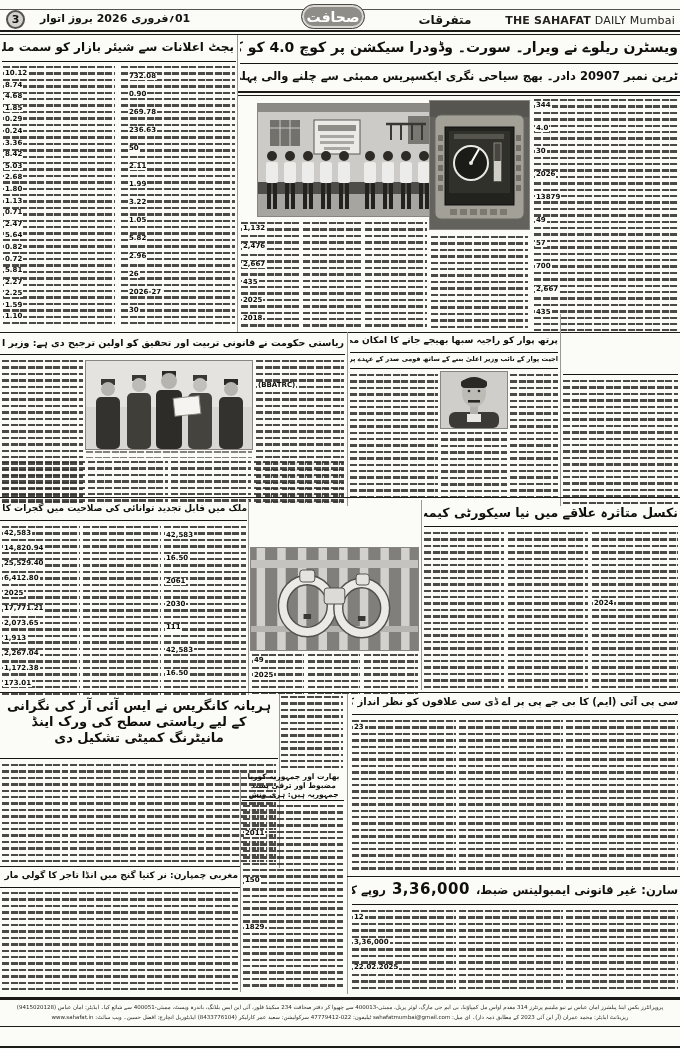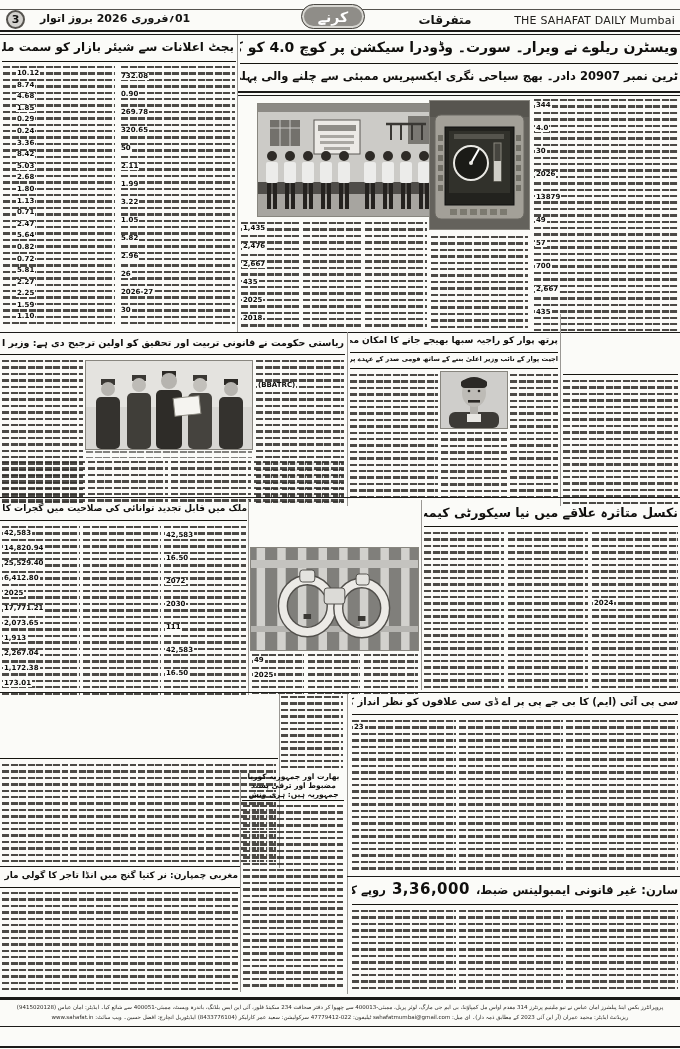--- a/index.html
+++ b/index.html
@@ -18,35 +18,35 @@
   .greek.light{opacity:.6}
   .numcol{position:absolute;direction:ltr;text-align:left;z-index:3}
   .numcol span{display:block;width:max-content;font-size:7px;font-weight:bold;line-height:7px;background:#fbfbf8;padding:0 1px;margin-bottom:var(--gap,4px);color:#0e0d0b}
   .photo{position:absolute;overflow:hidden;background:#c7c6c2;outline:1px solid #88867f}
   .photo svg{display:block}
   .ul{position:absolute;height:1px;background:#16150f}
   .badge{position:absolute;display:flex;align-items:center;justify-content:center;background:#8f8d88;border:1px solid #4c4a45;border-radius:13px;box-shadow:0 0 0 2px #d8d7d2 inset;color:#fff;font-weight:bold}
   .circ{position:absolute;display:flex;align-items:center;justify-content:center;border-radius:50%;background:#d3d2ce;border:2px solid #55534e;font-weight:bold}
   .mast{position:absolute;font-weight:bold;direction:rtl}
   .papertitle{position:absolute;direction:ltr;text-align:right;font-size:11px;letter-spacing:.2px;color:#23221f}
-  .papertitle b{font-weight:normal}
+  .papertitle b{font-weight:bold}
   .bignum{font-size:15px;letter-spacing:.5px;direction:ltr;display:inline-block;padding:0 2px}
 </style>
 </head>
 <body>
 
 <div id="page">
 
   <div class="rule" style="left:0;top:9px;width:680px;height:1px;background:#55534e"></div>
   <div class="circ" style="left:6px;top:10px;width:19px;height:19px;font-size:11px">
       <span>3</span>
     </div>
   <div class="mast rtl" style="left:40px;top:12px;width:180px;font-size:11px;text-align:left">01؍فروری 2026 بروز اتوار</div>
   <div class="badge" style="left:301px;top:4px;width:64px;height:25px;font-size:14px">
-      <span>کرنے</span>
+      <span>صحافت</span>
     </div>
   <div class="mast" style="left:415px;top:13px;width:60px;font-size:12px;text-align:center">متفرقات</div>
   <div class="papertitle" style="left:495px;top:14px;width:180px"><b>THE SAHAFAT</b><span> DAILY Mumbai</span></div>
   <div class="rule" style="left:0;top:30px;width:680px;height:2px"></div>
   <div class="rule" style="left:0;top:34px;width:680px;height:1px"></div>
 
   <div class="hl fit" style="left:240px;top:39px;width:438px;font-size:14px">ویسٹرن ریلوے نے ویرار۔ سورت۔ وڈودرا سیکشن پر کوچ 4.0 کو کمیشن کیا</div>
   <div class="ul" style="left:240px;top:63px;width:438px"></div>
   <div class="hl fit" style="left:240px;top:69px;width:438px;font-size:11.5px">ٹرین نمبر 20907 دادر۔ بھج سیاحی نگری ایکسپریس ممبئی سے چلنے والی پہلی کوچ سے لیس ٹرین بنی</div>
   <div class="rule" style="left:238px;top:91px;width:442px;height:2px"></div>
@@ -185,34 +185,34 @@
       </g>
     </svg>
   </div>
 
   <div class="greek" style="left:431px;top:236px;width:97px;height:95px"></div>
 
   <div class="greek" style="left:241px;top:222px;width:58px;height:109px"></div>
   <div class="greek" style="left:303px;top:222px;width:58px;height:109px"></div>
   <div class="greek" style="left:365px;top:222px;width:62px;height:109px"></div>
   <div class="numcol" style="left:242px;top:225px;--gap:11px">
-      <span>1,435</span>
+      <span>1,132</span>
       <span>2,476</span>
       <span>2,667</span>
       <span>435</span>
       <span>2025</span>
       <span>2018</span>
     </div>
 
   <div class="vrule" style="left:237px;top:35px;height:297px"></div>
   <div class="hl fit" style="left:2px;top:40px;width:232px;font-size:12px">بجٹ اعلانات سے شیئر بازار کو سمت ملے گی</div>
   <div class="ul" style="left:2px;top:61px;width:234px"></div>
   <div class="greek" style="left:3px;top:66px;width:112px;height:262px"></div>
   <div class="greek" style="left:121px;top:66px;width:114px;height:262px"></div>
-  <div class="numcol" style="left:16px;top:70px;--gap:4.6px">
+  <div class="numcol" style="left:4px;top:70px;--gap:4.6px">
       <span>10.12</span>
       <span>8.74</span>
       <span>4.68</span>
       <span>1.85</span>
       <span>0.29</span>
       <span>0.24</span>
       <span>3.36</span>
       <span>8.42</span>
       <span>5.03</span>
       <span>2.68</span>
@@ -222,25 +222,25 @@
       <span>2.47</span>
       <span>5.64</span>
       <span>0.82</span>
       <span>0.72</span>
       <span>5.81</span>
       <span>2.27</span>
       <span>2.25</span>
       <span>1.59</span>
       <span>1.10</span>
     </div>
-  <div class="numcol" style="left:120px;top:73px;--gap:11px">
+  <div class="numcol" style="left:128px;top:73px;--gap:11px">
       <span>732.08</span>
       <span>0.90</span>
       <span>269.78</span>
-      <span>320.65</span>
+      <span>236.63</span>
       <span>50</span>
       <span>2.11</span>
       <span>1.99</span>
       <span>3.22</span>
       <span>1.05</span>
       <span>5.82</span>
       <span>2.96</span>
       <span>26</span>
       <span>2026-27</span>
       <span>30</span>
@@ -338,21 +338,21 @@
       <span>17,771.21</span>
       <span>2,073.65</span>
       <span>1,913</span>
       <span>2,267.04</span>
       <span>1,172.38</span>
       <span>173.01</span>
     </div>
   <div class="numcol" style="left:165px;top:532px;--gap:16px">
       <span>42,583</span>
       <span>16.50</span>
-      <span>2072</span>
+      <span>2061</span>
       <span>2030</span>
       <span>111</span>
       <span>42,583</span>
       <span>16.50</span>
     </div>
 
   <div class="vrule" style="left:248px;top:500px;height:195px"></div>
   <div class="photo" style="left:251px;top:548px;width:167px;height:102px">
     <svg viewBox="0 0 178 102" width="167" height="102" preserveAspectRatio="none">
       <rect width="178" height="102" fill="#807f7b"></rect>
@@ -392,31 +392,37 @@
   <div class="ul" style="left:424px;top:526px;width:254px"></div>
   <div class="greek" style="left:424px;top:532px;width:80px;height:156px"></div>
   <div class="greek" style="left:508px;top:532px;width:80px;height:156px"></div>
   <div class="greek" style="left:592px;top:532px;width:86px;height:156px"></div>
   <div class="numcol" style="left:593px;top:600px;--gap:6px">
       <span>2024</span>
     </div>
 
   <div class="rule" style="left:0;top:692px;width:680px;height:1px"></div>
 
+  <div class="hl" style="left:2px;top:698px;width:274px;font-size:13px">ہریانہ کانگریس نے ایس آئی آر کی نگرانی کے لیے ریاستی سطح کی ورک اینڈ مانیٹرنگ کمیٹی تشکیل دی</div>
   <div class="ul" style="left:0;top:758px;width:278px"></div>
   <div class="greek" style="left:2px;top:764px;width:66px;height:98px"></div>
   <div class="greek" style="left:70px;top:764px;width:66px;height:98px"></div>
   <div class="greek" style="left:138px;top:764px;width:66px;height:98px"></div>
   <div class="greek" style="left:206px;top:764px;width:70px;height:98px"></div>
 
   <div class="vrule" style="left:279px;top:694px;height:174px"></div>
   <div class="greek" style="left:281px;top:696px;width:62px;height:72px"></div>
   <div class="hl" style="left:243px;top:772px;width:101px;font-size:7.5px">بھارت اور جمہوریہ کوریا مضبوط اور ترقی پسند جمہوریہ ہیں: ہری ونش</div>
   <div class="ul" style="left:242px;top:800px;width:102px"></div>
   <div class="greek" style="left:243px;top:805px;width:100px;height:185px"></div>
+  <div class="numcol" style="left:244px;top:830px;--gap:40px">
+      <span>2011</span>
+      <span>150</span>
+      <span>1829</span>
+    </div>
 
   <div class="vrule" style="left:347px;top:694px;height:300px"></div>
   <div class="hl fit" style="left:352px;top:696px;width:326px;font-size:10px">سی پی آئی (ایم) کا بی جے پی پر اے ڈی سی علاقوں کو نظر انداز کرنے کا الزام</div>
   <div class="ul" style="left:352px;top:714px;width:326px"></div>
   <div class="greek" style="left:352px;top:720px;width:104px;height:152px"></div>
   <div class="greek" style="left:459px;top:720px;width:104px;height:152px"></div>
   <div class="greek" style="left:566px;top:720px;width:112px;height:152px"></div>
   <div class="numcol" style="left:353px;top:724px;--gap:6px">
       <span>23</span>
     </div>
@@ -430,20 +436,25 @@
   <div class="rule" style="left:347px;top:876px;width:333px;height:1px"></div>
   <div class="hl fit" style="left:352px;top:880px;width:326px;font-size:11.5px">
     <span>سارن: غیر قانونی ایمبولینس ضبط،</span>
     <span class="bignum">3,36,000</span>
     <span>روپے کا جرمانہ</span>
   </div>
   <div class="ul" style="left:352px;top:904px;width:326px"></div>
   <div class="greek" style="left:352px;top:910px;width:104px;height:80px"></div>
   <div class="greek" style="left:459px;top:910px;width:104px;height:80px"></div>
   <div class="greek" style="left:566px;top:910px;width:112px;height:80px"></div>
+  <div class="numcol" style="left:353px;top:914px;--gap:18px">
+      <span>12</span>
+      <span>3,36,000</span>
+      <span>22.02.2025</span>
+    </div>
 
   <div class="rule" style="left:0;top:997px;width:680px;height:3px"></div>
   <div class="abs rtl" style="left:2px;top:1003px;width:676px;font-size:5.5px;text-align:center;color:#2a2925;line-height:1.6">پروپرائٹرز بکس اینڈ پبلشرز امان عباس نے نیو ملینیم پرنٹرز 314 مقدم اواس مل کمپاؤنڈ، بی ایم جی مارگ، لوئر پریل، ممبئی-400013 سے چھپوا کر دفتر صحافت 234 سکینڈ فلور، آئی این ایس بلڈنگ، باندرہ ویسٹ، ممبئی-400051 سے شائع کیا۔ ایڈیٹر: امان عباس (9415020128)</div>
   <div class="abs rtl" style="left:2px;top:1013px;width:676px;font-size:5.5px;text-align:center;color:#2a2925;line-height:1.6">ریزیڈنٹ ایڈیٹر: محمد عمران (آر این آئی 2023 کے مطابق ذمہ دار)۔ ای میل: sahafatmumbai@gmail.com ٹیلیفون: 022-47779412 سرکولیشن: سعید عمر کارلیکر (8433776104) ایڈیٹوریل انچارج: افضل حسین۔ ویب سائٹ: www.sahafat.in</div>
   <div class="rule" style="left:0;top:1026px;width:680px;height:1px"></div>
   <div class="rule" style="left:0;top:1046px;width:680px;height:2px"></div>
 
 </div>
 
 </body></html>

